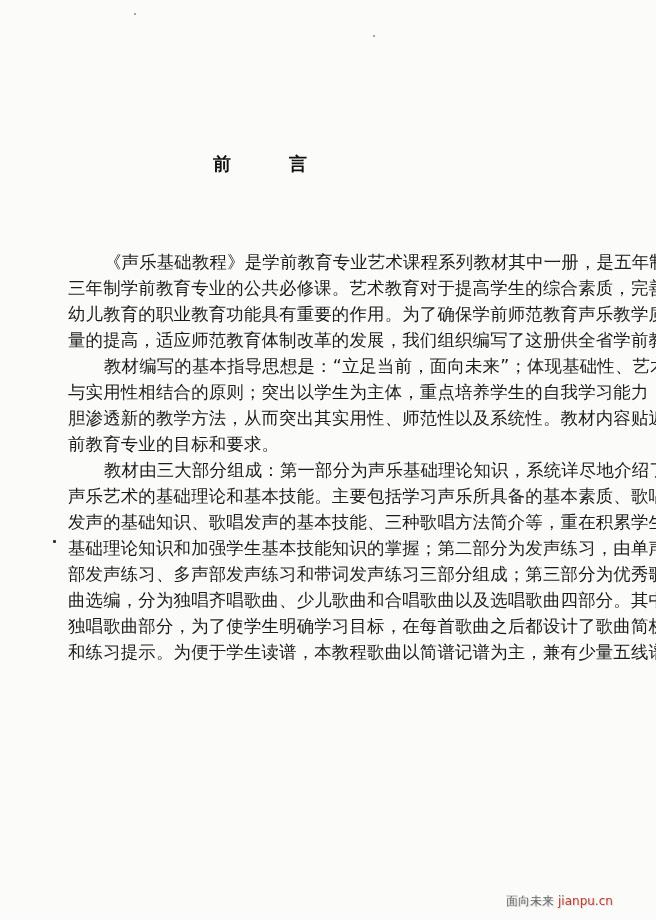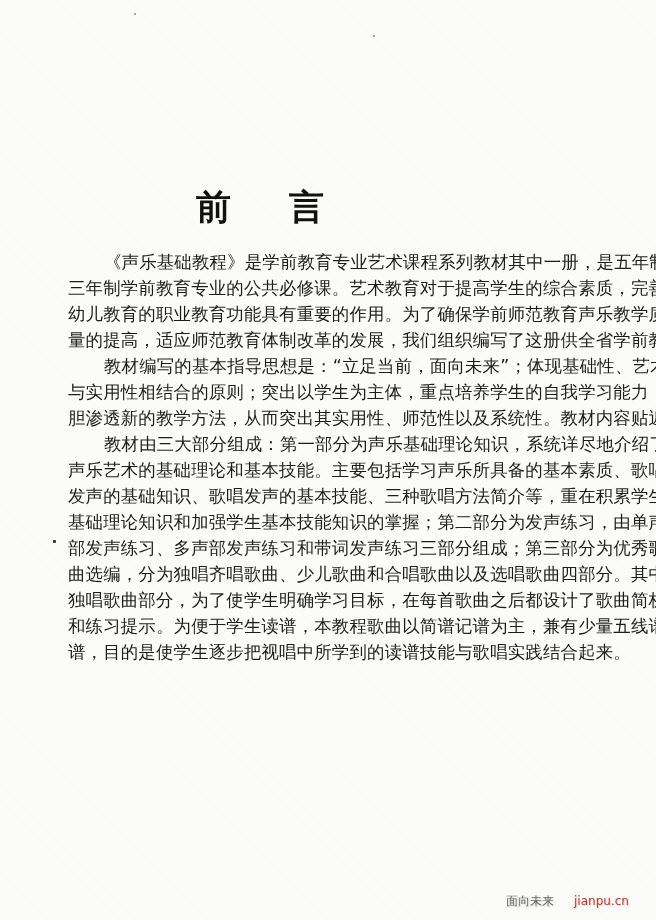--- a/index.html
+++ b/index.html
@@ -9,22 +9,22 @@
     font-family: "DejaVu Serif", "Liberation Serif", serif;
     color: #1a1a1a;
   }
   .page {
     position: absolute; left: 0; top: 0; width: 656px; height: 920px;
     background:
       repeating-linear-gradient(45deg, rgba(0,0,0,0.012) 0 1px, transparent 1px 3px),
       #fcfcfb;
   }
   .title {
-    position: absolute; left: 0; width: 520px; top: 184px;
-    text-align: center; font-size: 35px; font-weight: bold;
+    position: absolute; left: 0; width: 520px; top: 152px;
+    text-align: center; font-size: 18px; font-weight: bold;
     letter-spacing: 0; color: #111;
     font-family: "DejaVu Sans", sans-serif;
   }
   .title span { display: inline-block; }
   .title .gap { width: 58px; }
   .body {
     position: absolute; left: 68px; top: 249px; width: 562px;
   }
   .line {
     height: 26px; line-height: 26px; font-size: 17.4px;
@@ -32,21 +32,21 @@
     font-family: "DejaVu Sans", sans-serif; color: #1c1c1c;
     letter-spacing: 0.2px;
   }
   .line.indent { padding-left: 36px; }
   .line.last { text-align-last: left; }
   .watermark {
     position: absolute; left: 506px; top: 893px;
     font-size: 12px; font-family: "DejaVu Sans", sans-serif;
     color: #666; text-shadow: 1px 1px 1px rgba(0,0,0,0.15);
   }
-  .watermark .domain { color: #c0392b; margin-left: 20px; }
+  .watermark .domain { color: #c0392b; margin-left: 4px; }
   .dot { position: absolute; width: 2px; height: 2px; background: #888; border-radius: 1px; }
 </style>
 </head>
 <body>
 
 <div class="page">
 
   <div class="dot" style="left:134px;top:13px;"></div>
   <div class="dot" style="left:373px;top:35px;"></div>
   <div class="dot" style="left:53px;top:540px;width:3px;height:3px;background:#333;"></div>
@@ -59,30 +59,30 @@
     <div>
       <div class="line indent">《声乐基础教程》是学前教育专业艺术课程系列教材其中一册，是五年制和</div>
       <div class="line">三年制学前教育专业的公共必修课。艺术教育对于提高学生的综合素质，完善</div>
       <div class="line">幼儿教育的职业教育功能具有重要的作用。为了确保学前师范教育声乐教学质</div>
       <div class="line">量的提高，适应师范教育体制改革的发展，我们组织编写了这册供全省学前教</div>
     </div>
     <div>
       <div class="line indent">教材编写的基本指导思想是：“立足当前，面向未来”；体现基础性、艺术性</div>
       <div class="line">与实用性相结合的原则；突出以学生为主体，重点培养学生的自我学习能力，大</div>
       <div class="line">胆渗透新的教学方法，从而突出其实用性、师范性以及系统性。教材内容贴近学</div>
+      <div class="line last">前教育专业的目标和要求。</div>
     </div>
     <div>
       <div class="line indent">教材由三大部分组成：第一部分为声乐基础理论知识，系统详尽地介绍了</div>
       <div class="line">声乐艺术的基础理论和基本技能。主要包括学习声乐所具备的基本素质、歌唱</div>
       <div class="line">发声的基础知识、歌唱发声的基本技能、三种歌唱方法简介等，重在积累学生的</div>
       <div class="line">基础理论知识和加强学生基本技能知识的掌握；第二部分为发声练习，由单声</div>
       <div class="line">部发声练习、多声部发声练习和带词发声练习三部分组成；第三部分为优秀歌</div>
       <div class="line">曲选编，分为独唱齐唱歌曲、少儿歌曲和合唱歌曲以及选唱歌曲四部分。其中在</div>
       <div class="line">独唱歌曲部分，为了使学生明确学习目标，在每首歌曲之后都设计了歌曲简析</div>
       <div class="line">和练习提示。为便于学生读谱，本教程歌曲以简谱记谱为主，兼有少量五线谱记</div>
-      <div class="line last">谱，目的是使学生逐步把视唱中所学到的读谱技能与歌唱实践结合起来。</div>
     </div>
   </div>
 
   <div class="watermark">
     <span>面向未来</span><span class="domain">jianpu.cn</span>
   </div>
 </div>
 
 </body></html>

